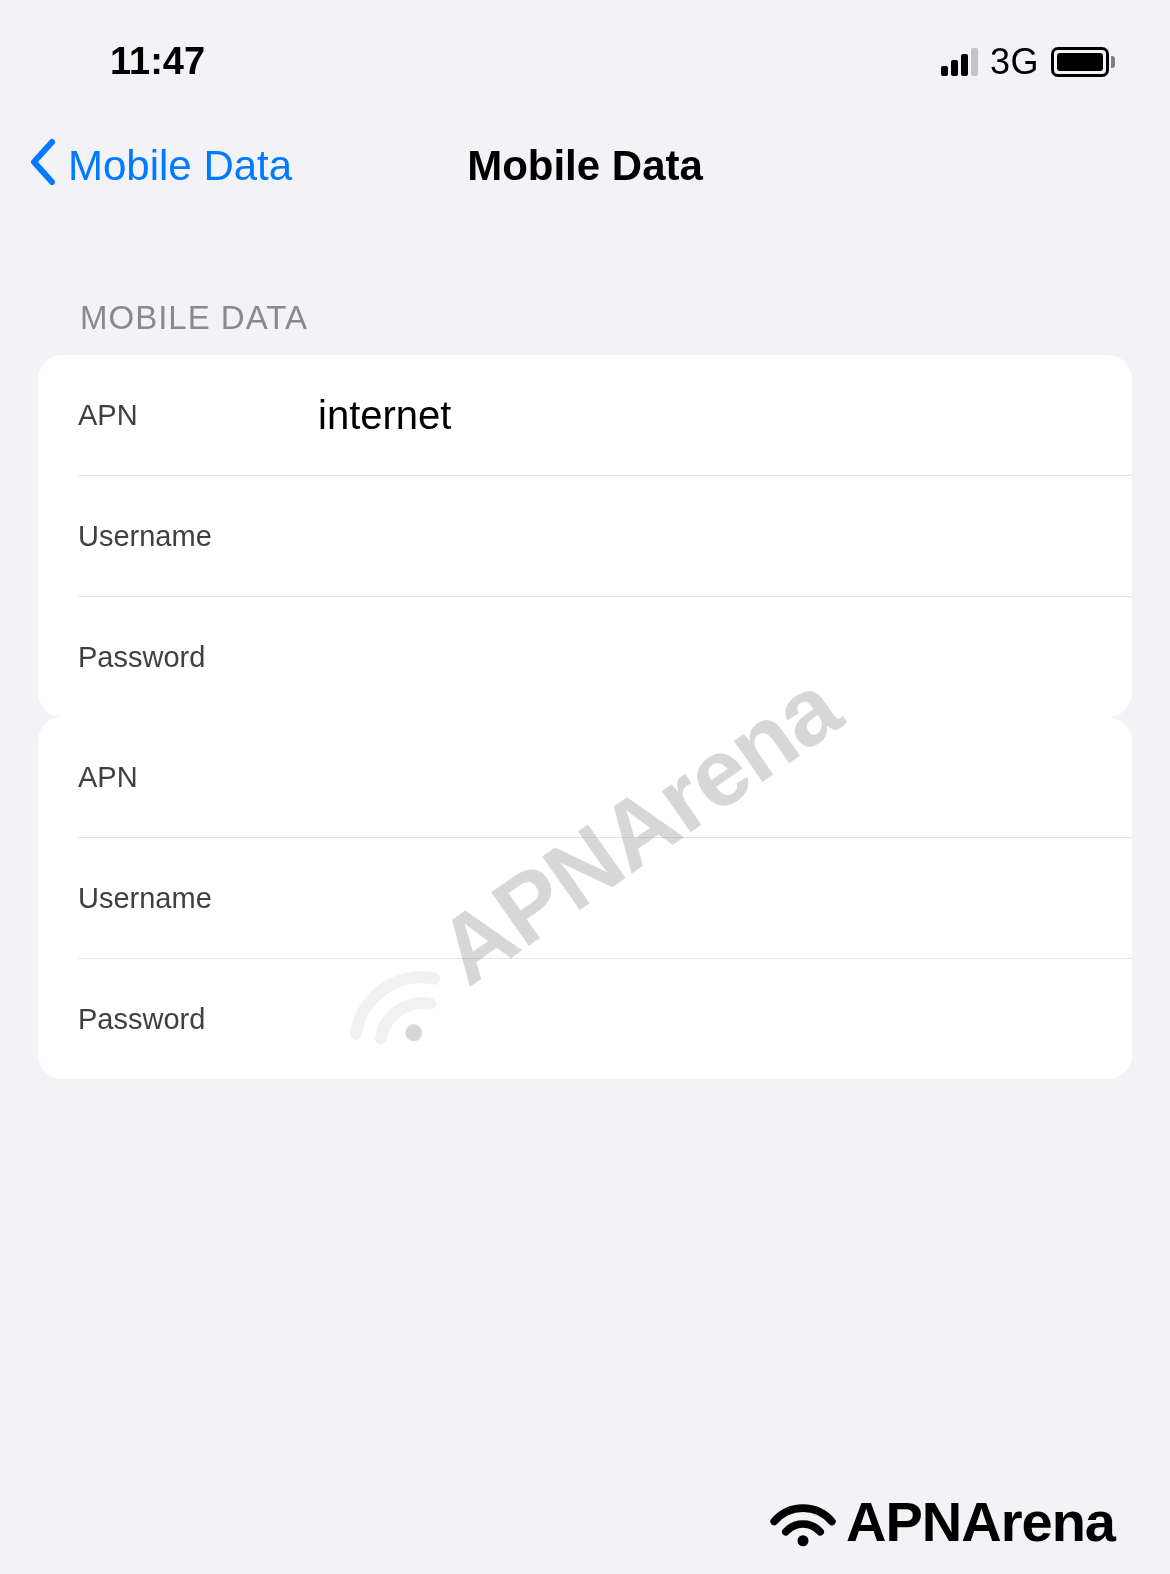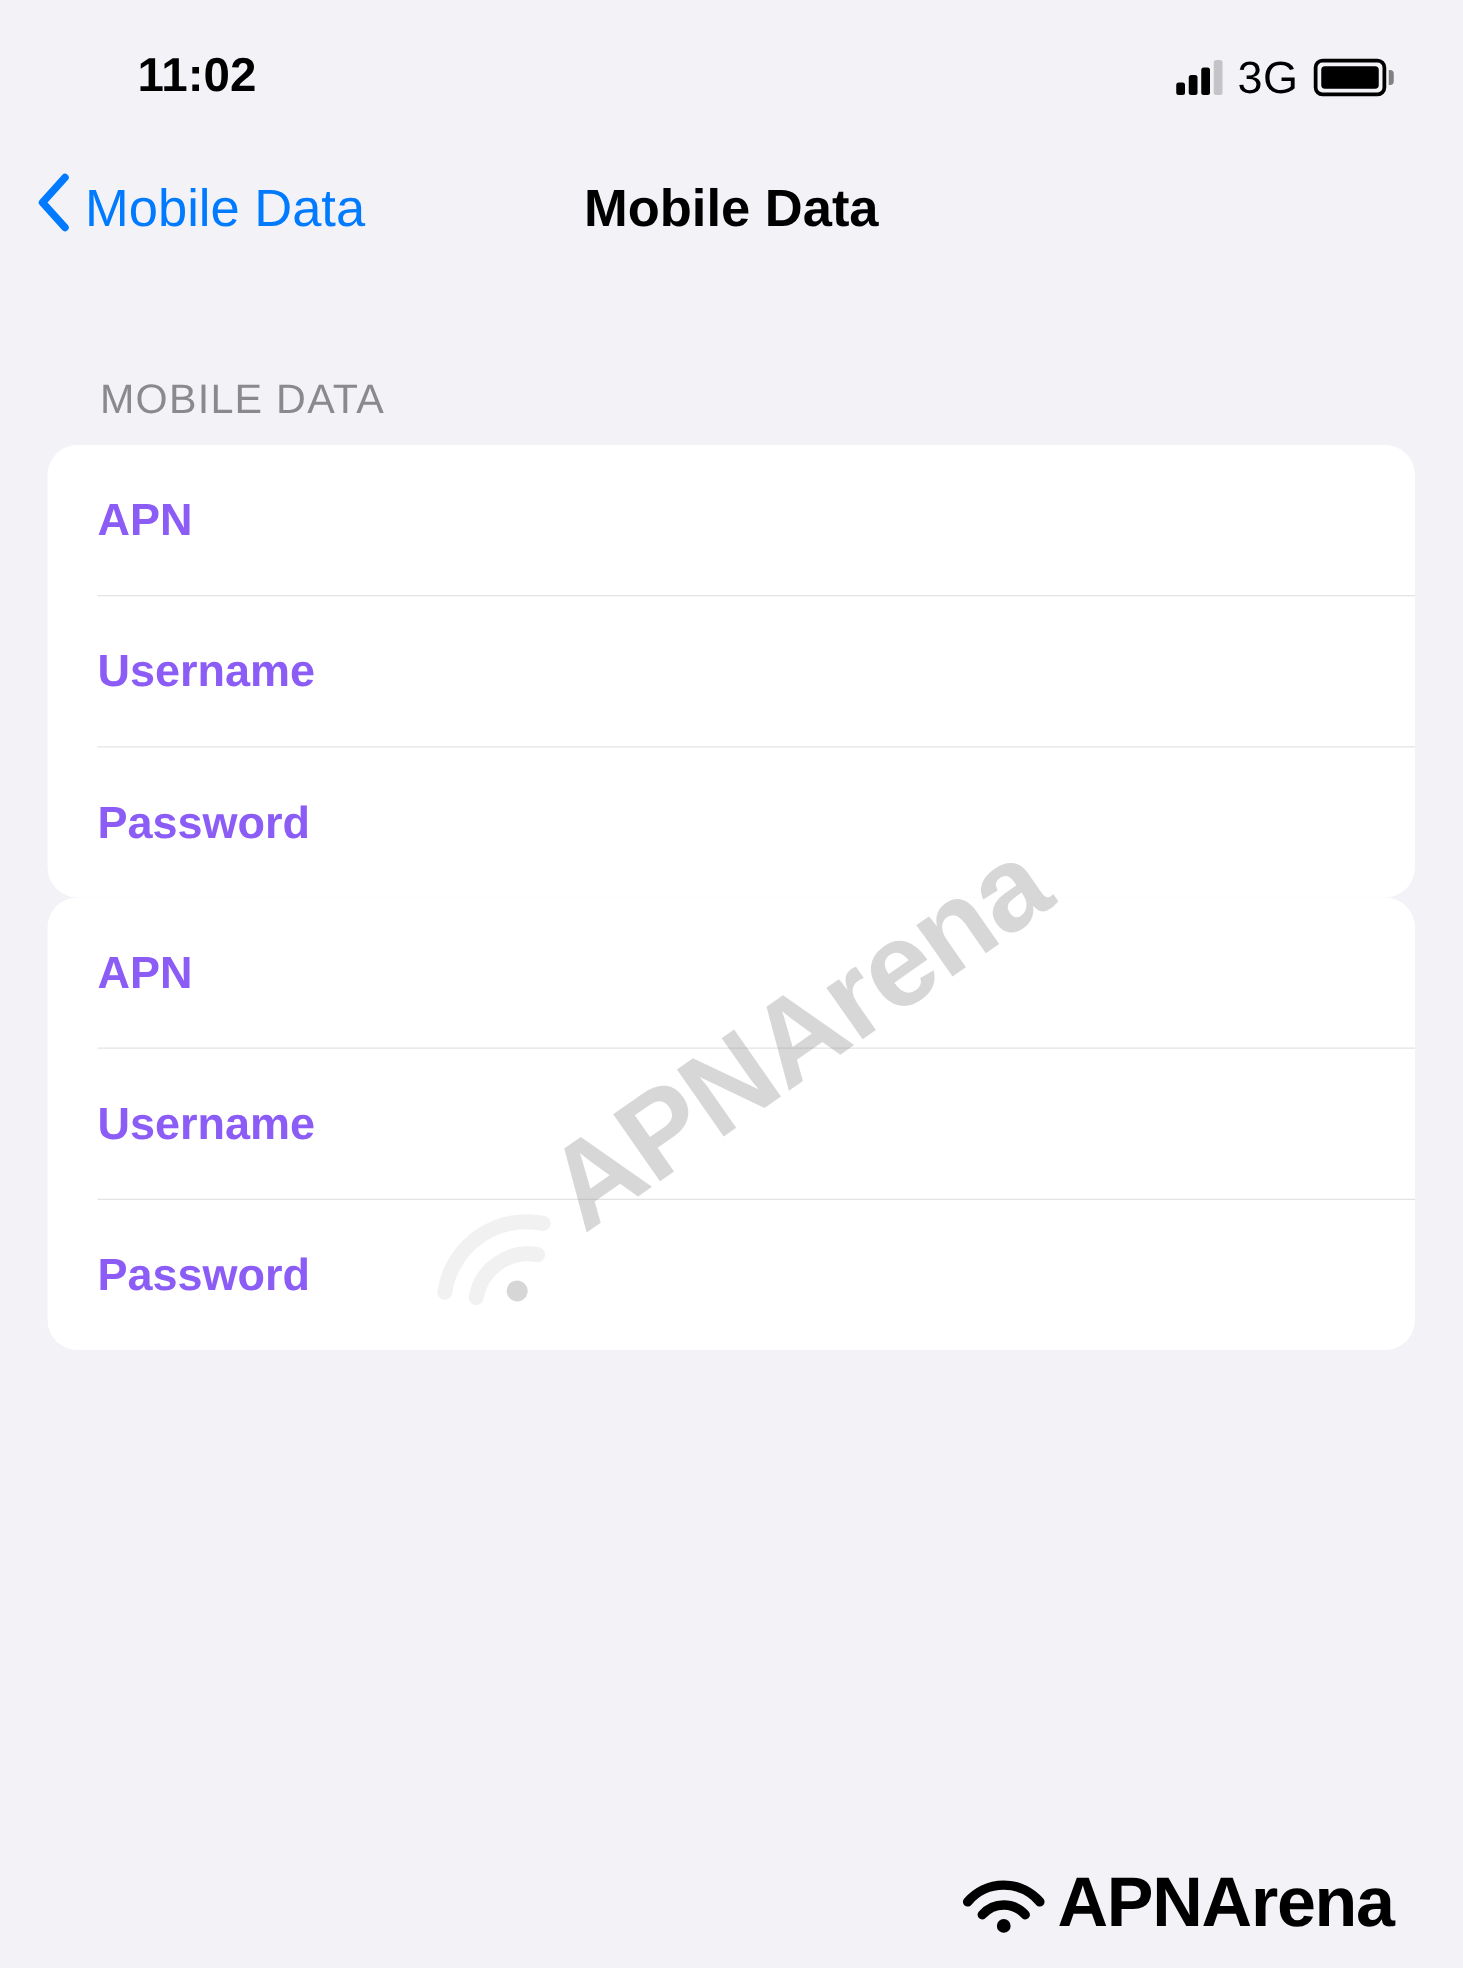--- a/index.html
+++ b/index.html
@@ -130,23 +130,23 @@
     }
     .group .row:not(:last-child) {
       margin-left: 0;
     }
     .group .divider {
       height: 1px;
       background: #e3e3e6;
       margin-left: 40px;
     }
     .row-label {
-      font-size: 36px;
-      font-weight: 700;
-      color: #8b5cf6;
+      font-size: 29px;
+      font-weight: 400;
+      color: #404040;
       width: 240px;
       flex-shrink: 0;
     }
     .row-input {
       font-size: 40px;
       font-weight: 400;
       color: #000;
       border: none;
       outline: none;
       background: transparent;
@@ -193,21 +193,21 @@
       fill: none;
       stroke: currentColor;
       stroke-width: 10;
       stroke-linecap: round;
     }
   </style>
 </head>
 <body>
 
 <div class="status-bar">
-  <span>11:02</span>
+  <span>11:47</span>
   <div class="status-right">
     <div class="signal-bars">
       <div class="bar bar1"></div>
       <div class="bar bar2"></div>
       <div class="bar bar3"></div>
       <div class="bar bar4"></div>
     </div>
     <span class="network-type">3G</span>
     <div class="battery">
       <div class="battery-body">
@@ -229,20 +229,21 @@
   </div>
   <div class="nav-title">Mobile Data</div>
 </div>
 
 <div class="content">
 
   <div class="section-header">MOBILE DATA</div>
   <div class="group">
     <div class="row">
       <span class="row-label">APN</span>
+      <input class="row-input" type="text" value="internet" style="">
     </div>
     <div class="divider"></div>
     <div class="row">
       <span class="row-label">Username</span>
       <input class="row-input" type="text" value="" style="">
     </div>
     <div class="divider"></div>
     <div class="row">
       <span class="row-label">Password</span>
       <input class="row-input" type="text" value="" style="">

